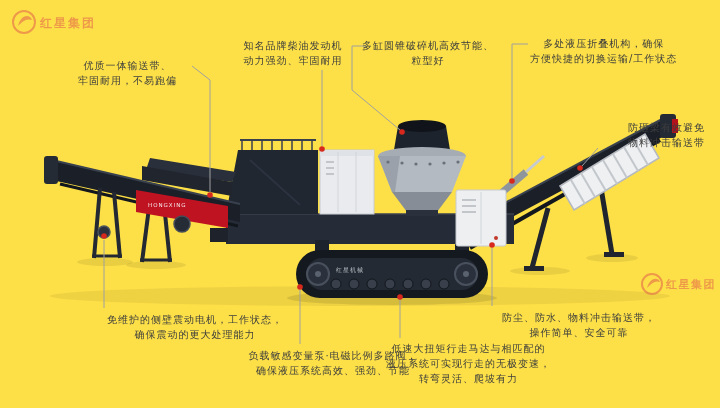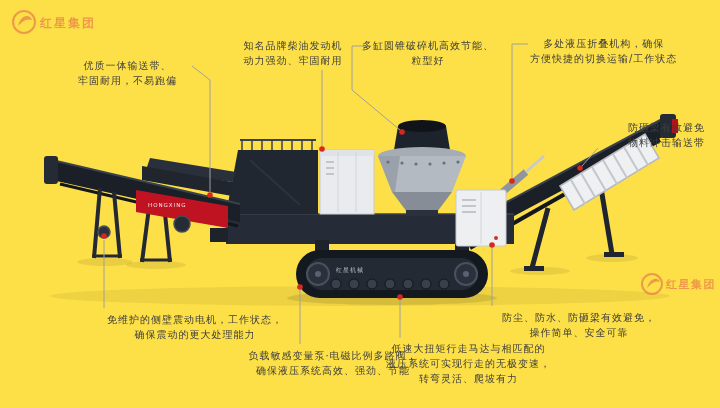--- a/index.html
+++ b/index.html
@@ -238,17 +238,17 @@
     <span class="line">确保液压系统高效、强劲、节能</span>
   </div>
 
   <div class="annotation" style="left:386px;top:342px;font-family:Liberation Mono, monospace;">
     <span class="line">低速大扭矩行走马达与相匹配的</span>
     <span class="line">液压系统可实现行走的无极变速，</span>
     <span class="line">转弯灵活、爬坡有力</span>
   </div>
 
   <div class="annotation" style="left:502px;top:310px;">
-    <span class="line">防尘、防水、防砸梁有效避免，</span>
+    <span class="line">防尘、防水、物料冲击输送带，</span>
     <span class="line">操作简单、安全可靠</span>
   </div>
 
 </div>
 
 </body></html>

